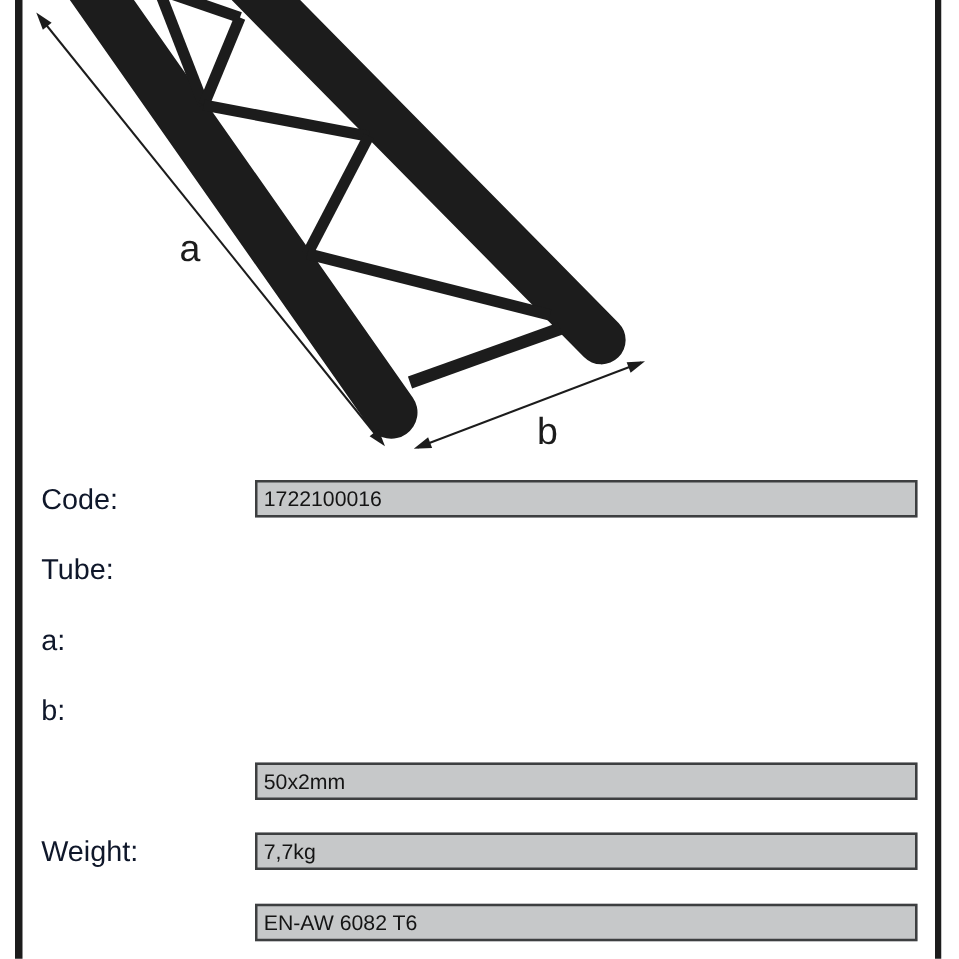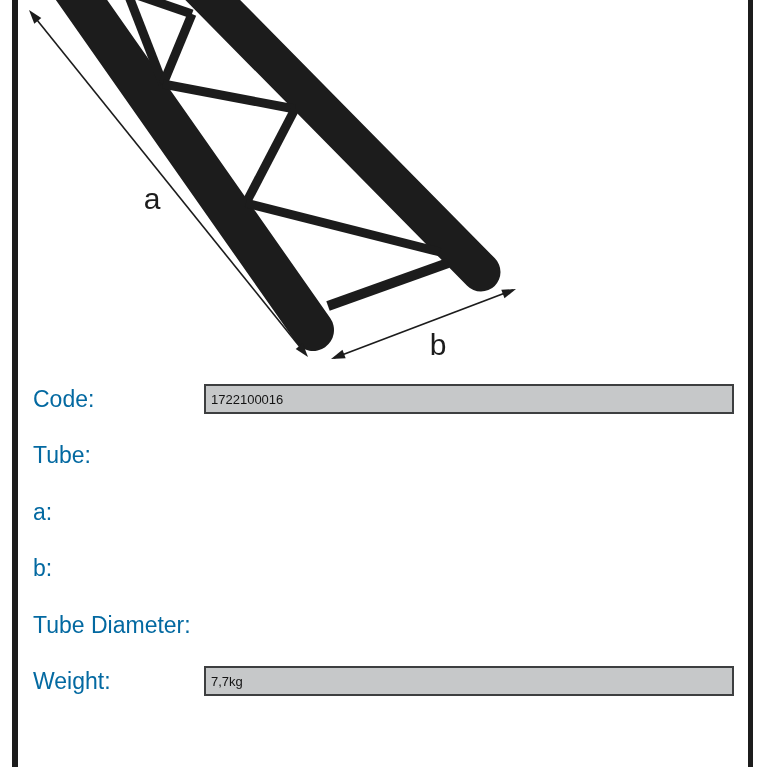--- a/index.html
+++ b/index.html
@@ -9,29 +9,29 @@
     font-family:"Liberation Sans",sans-serif;
   }
   .page-border{position:absolute;top:0;height:767px;width:6px;background:#1c1c1c;}
   .page-border.left{left:12px;}
   .page-border.right{left:748px;width:5px;}
   .truss-svg{position:absolute;top:0;left:0;}
   .truss-svg text{font-family:"Liberation Sans",sans-serif;fill:#1c1c1c;}
   .form-row{position:absolute;left:0;width:767px;height:30px;}
   .field-label{
     position:absolute;left:33px;top:0;height:30px;line-height:30px;
-    font-size:23px;color:#0369a1;white-space:nowrap;
+    font-size:23px;color:#0f172a;white-space:nowrap;
   }
   .field-box{
     position:absolute;left:204px;top:0;width:530px;height:30px;
     box-sizing:border-box;background:#c6c8c9;border:2px solid #3d3f40;
   }
   .field-value{
     position:absolute;left:5px;top:0;height:26px;line-height:27px;
-    font-size:13px;color:#141414;white-space:nowrap;
+    font-size:17px;color:#141414;white-space:nowrap;
   }
 </style>
 </head>
 <body>
 
 <div class="page-border left"></div>
 <div class="page-border right"></div>
 
 <svg class="truss-svg" width="767" height="374" viewBox="0 0 767 374" aria-hidden="true">
   <g stroke="#1c1c1c" fill="none">
@@ -74,26 +74,31 @@
 
   <div class="form-row" style="top:497px">
     <div class="field-label">a:</div>
   </div>
 
   <div class="form-row" style="top:553px">
     <div class="field-label">b:</div>
   </div>
 
   <div class="form-row" style="top:610px">
-    <div class="field-label">Tube Diameter:</div>
+    <div class="field-box">
+      <span class="field-value">50x2mm</span>
+    </div>
   </div>
 
   <div class="form-row" style="top:666px">
     <div class="field-label">Weight:</div>
     <div class="field-box">
       <span class="field-value">7,7kg</span>
     </div>
   </div>
 
   <div class="form-row" style="top:723px">
+    <div class="field-box">
+      <span class="field-value">EN-AW 6082 T6</span>
+    </div>
   </div>
 
 </div>
 
 </body></html>

